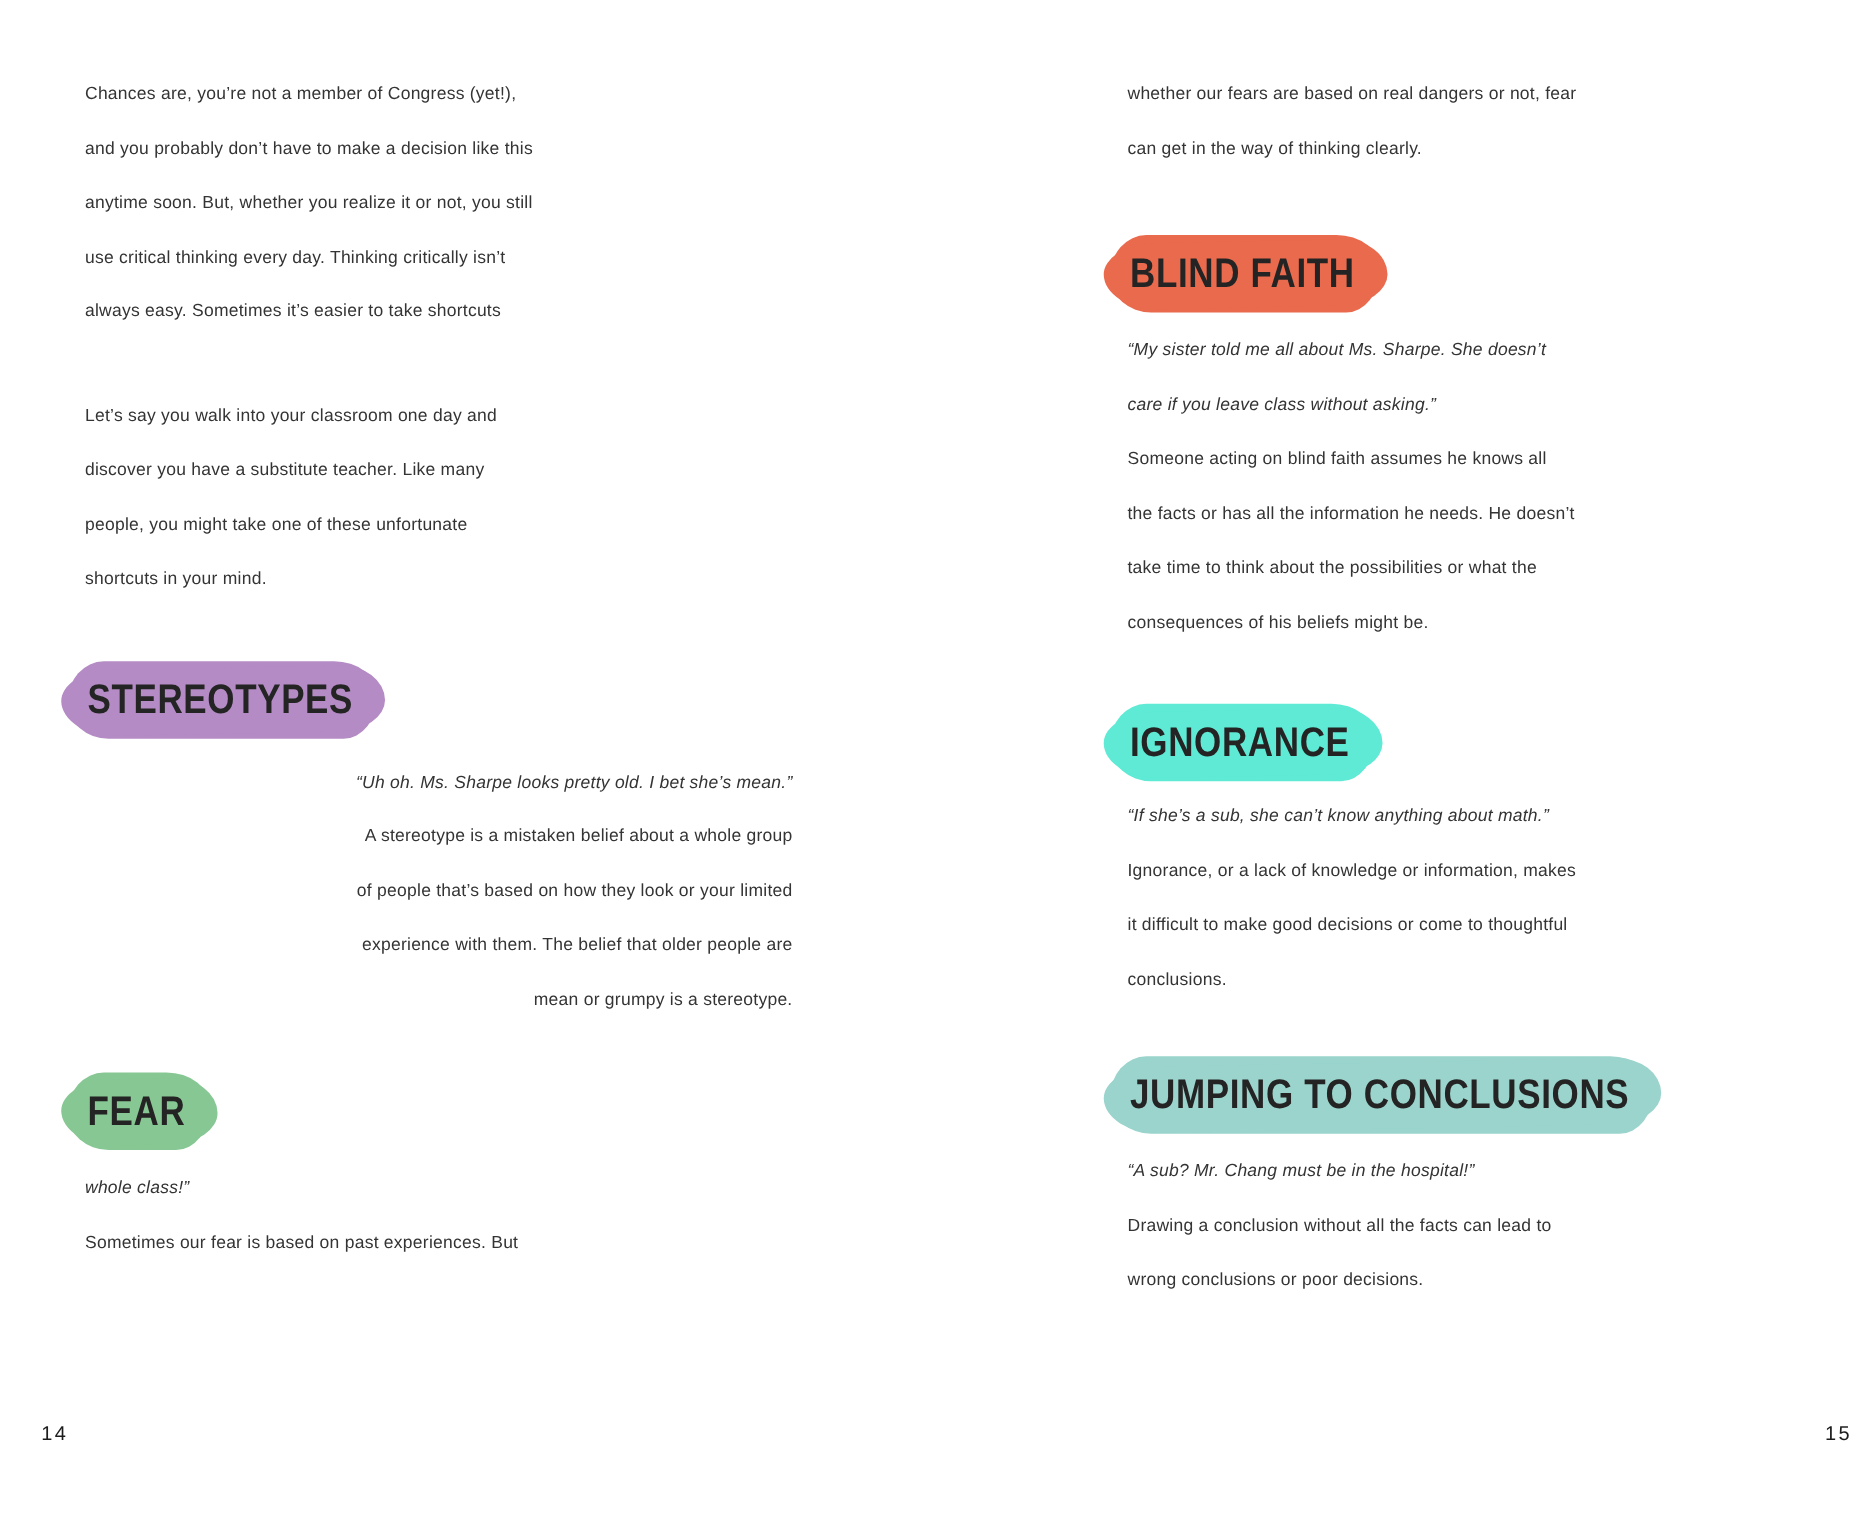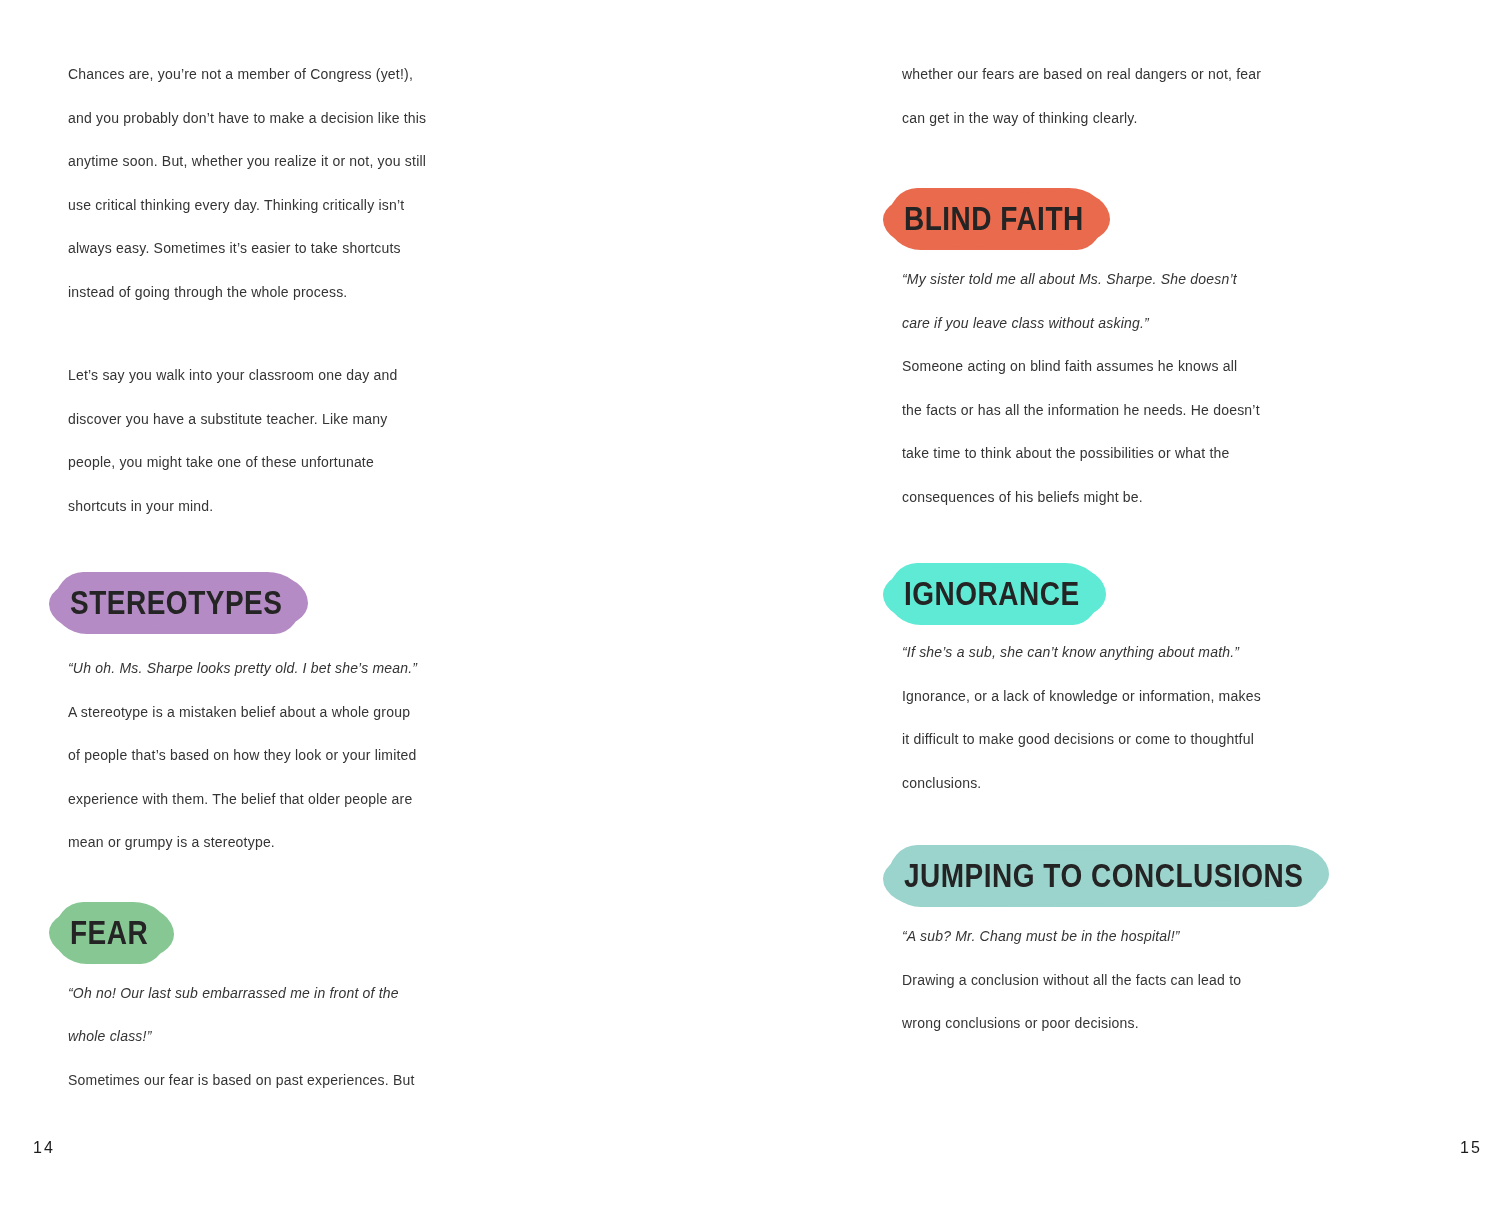--- a/index.html
+++ b/index.html
@@ -45,21 +45,21 @@
     font-weight:700;
     line-height:34px;
     letter-spacing:0.5px;
     color:#242424;
     transform:scaleY(1.18);
     transform-origin:left center;
     white-space:nowrap;
   }
 
   .mt-stereo-badge { margin-top:44px; }
-  .mt-stereo-text  { margin-top:13px; }
+  .mt-stereo-text  { margin-top:13px;text-align:right; }
   .mt-fear-badge   { margin-top:37px; }
   .mt-fear-text    { margin-top:8px; }
   .mt-bf-badge     { margin-top:48px; }
   .mt-bf-text      { margin-top:8px; }
   .mt-ig-badge     { margin-top:44px; }
   .mt-ig-text      { margin-top:6px; }
   .mt-jc-badge     { margin-top:40px; }
   .mt-jc-text      { margin-top:8px; }
 
   .page-num {
@@ -76,21 +76,20 @@
 <body>
 
 <div class="page page-left">
 
   <div class="para">
     <div class="line">Chances are, you’re not a member of Congress (yet!),</div>
       <div class="line">and you probably don’t have to make a decision like this</div>
       <div class="line">anytime soon. But, whether you realize it or not, you still</div>
       <div class="line">use critical thinking every day. Thinking critically isn’t</div>
       <div class="line">always easy. Sometimes it’s easier to take shortcuts</div>
-      <div class="line">instead of going through the whole process.</div>
   </div>
 
   <div class="para para-gap">
     <div class="line">Let’s say you walk into your classroom one day and</div>
       <div class="line">discover you have a substitute teacher. Like many</div>
       <div class="line">people, you might take one of these unfortunate</div>
       <div class="line">shortcuts in your mind.</div>
   </div>
 
   <div class="badge-row mt-stereo-badge">
@@ -105,21 +104,20 @@
       <div class="line">experience with them. The belief that older people are</div>
       <div class="line">mean or grumpy is a stereotype.</div>
   </div>
 
   <div class="badge-row mt-fear-badge">
     <span class="badge" style="background-color: rgb(135, 199, 147);">
       <span class="badge-label">FEAR</span>
     </span>
   </div>
   <div class="para mt-fear-text">
-    <div class="line quote-line">“Oh no! Our last sub embarrassed me in front of the</div>
       <div class="line quote-line">whole class!”</div>
     <div class="line">Sometimes our fear is based on past experiences. But</div>
   </div>
 
 </div>
 
 <div class="page page-right">
 
   <div class="para">
     <div class="line">whether our fears are based on real dangers or not, fear</div>

